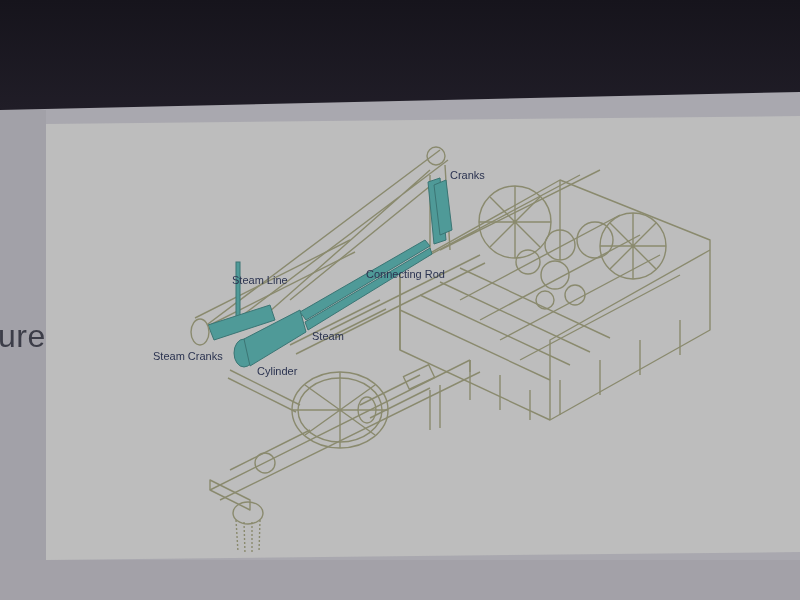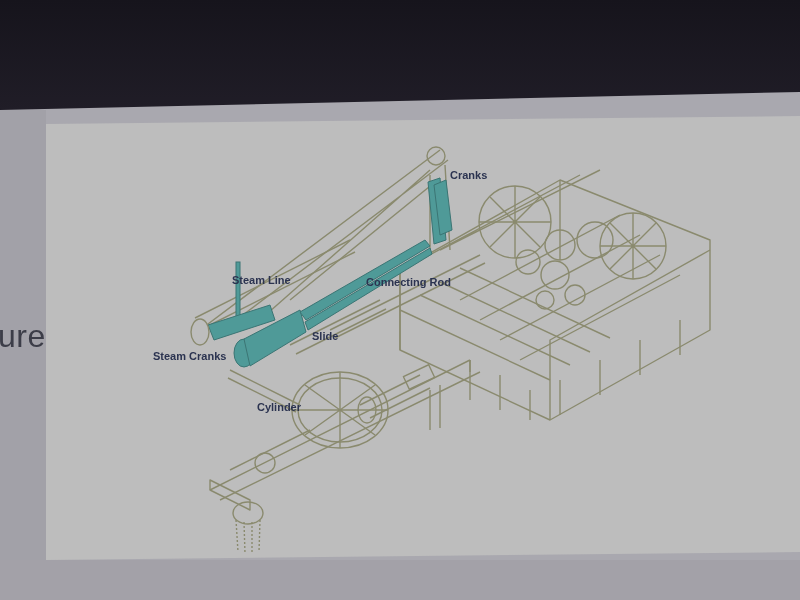--- a/index.html
+++ b/index.html
@@ -4,21 +4,21 @@
 <style>
   html, body { margin:0; padding:0; }
   body { width:800px; height:600px; overflow:hidden; position:relative; background:#1c1a22; font-family:"Liberation Sans", sans-serif; }
   .dark-top { position:absolute; left:0; top:0; width:800px; height:110px; background:linear-gradient(180deg,#16141c 0%,#201d27 100%); }
   .panel { position:absolute; left:0; top:92px; width:800px; height:508px; background:#a9a8af; clip-path:polygon(0 18px, 800px 0, 800px 508px, 0 508px); }
   .panel-inner-left { position:absolute; left:0; top:110px; width:46px; height:490px; background:#a2a1a8; }
   .diagram-card { position:absolute; left:46px; top:116px; width:754px; height:444px; background:#bdbdbd; clip-path:polygon(0 8px, 754px 0, 754px 436px, 0 444px); }
   .bottom-band { position:absolute; left:0; top:560px; width:800px; height:40px; background:#a3a1a8; }
   .title-frag { position:absolute; left:-2px; top:318px; font-size:32px; color:#3c3d48; letter-spacing:0.5px; }
   svg.art { position:absolute; left:0; top:0; }
-  .lbl { position:absolute; font-size:11px; font-weight:bold; color:#2b3350; white-space:nowrap; }
+  .lbl { position:absolute; font-size:11px; font-weight:normal; color:#2b3350; white-space:nowrap; }
 </style>
 </head>
 <body>
 
 <div class="dark-top"></div>
 <div class="panel"></div>
 <div class="panel-inner-left"></div>
 <div class="bottom-band"></div>
 <div class="diagram-card"></div>
 
@@ -77,16 +77,16 @@
     <path d="M300 312 L425 240 L430 246 L306 320 Z"></path>
     <path d="M305 322 L430 248 L432 254 L308 330 Z"></path>
     <path d="M428 182 L440 178 L446 240 L434 244 Z"></path>
     <path d="M434 185 L446 180 L452 230 L440 235 Z"></path>
   </g>
   <ellipse cx="200" cy="332" rx="9" ry="13" fill="#bdbdbd" stroke="#8a8a6e" stroke-width="1.4"></ellipse>
 </svg>
 
 <div class="lbl" style="left:450px;top:169px;">Cranks</div>
 <div class="lbl" style="left:232px;top:274px;">Steam Line</div>
-<div class="lbl" style="left:366px;top:276px;">Connecting Rod</div>
-<div class="lbl" style="left:312px;top:330px;">Slide</div>
+<div class="lbl" style="left:366px;top:268px;">Connecting Rod</div>
+<div class="lbl" style="left:312px;top:330px;">Steam</div>
 <div class="lbl" style="left:153px;top:350px;">Steam Cranks</div>
-<div class="lbl" style="left:257px;top:365px;margin-top:36px;">Cylinder</div>
+<div class="lbl" style="left:257px;top:365px;">Cylinder</div>
 
 </body></html>

